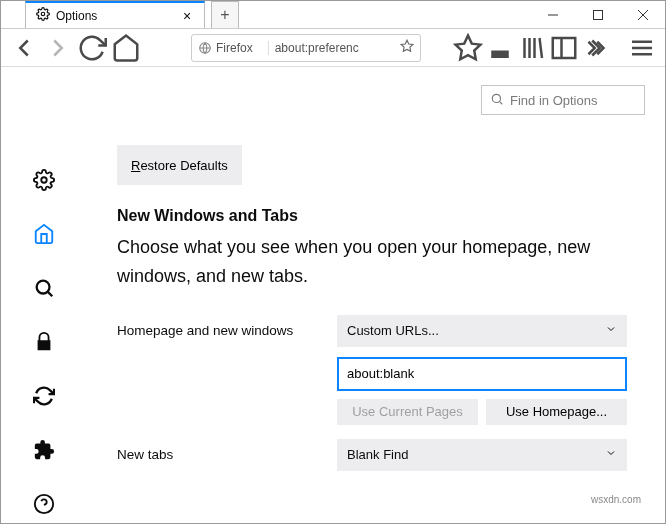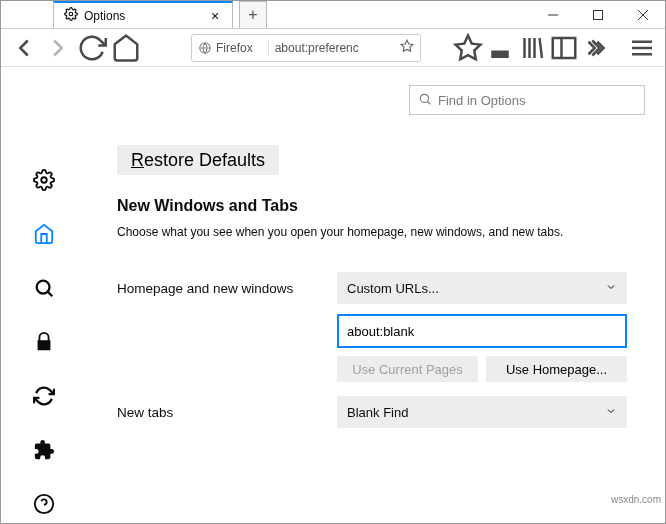--- a/index.html
+++ b/index.html
@@ -1,20 +1,20 @@
 <!DOCTYPE html>
 <html><head>
   <meta charset="utf-8">
   <style>
     * { box-sizing: border-box; margin: 0; padding: 0; }
     body { font-family: "Segoe UI", Arial, sans-serif; font-size: 13px; color: #0c0c0d; background: #fff; width: 666px; height: 524px; overflow: hidden; position: relative; border: 1px solid #999; }
 
     
     .titlebar { height: 28px; background: #fff; display: flex; align-items: stretch; border-bottom: 1px solid #ccc; }
-    .tab-strip { display: flex; align-items: flex-end; padding-left: 52px; flex: 1; }
+    .tab-strip { display: flex; align-items: flex-end; padding-left: 24px; flex: 1; }
     .tab { display: flex; align-items: center; height: 27px; padding: 0 10px; border: 1px solid #bbb; border-bottom: none; border-top: 2px solid #0a84ff; background: #fff; min-width: 180px; font-size: 12px; gap: 6px; }
     .tab .tab-icon svg { width: 14px; height: 14px; }
     .tab .tab-label { flex: 1; }
     .tab .tab-close { width: 14px; height: 14px; display:flex; align-items:center; justify-content:center; font-size: 14px; line-height: 1; }
     .newtab-btn { width: 28px; height: 27px; display:flex; align-items:center; justify-content:center; border: 1px solid #bbb; border-bottom:none; margin-left: 6px; font-size: 16px; color:#555; background:#f6f6f6; }
     .win-controls { display:flex; }
     .win-btn { width: 45px; height: 28px; display:flex; align-items:center; justify-content:center; color:#333; }
     .win-btn svg { width: 10px; height: 10px; }
 
     
@@ -29,42 +29,42 @@
 
     
     .content { position:absolute; top:66px; left:0; right:0; bottom:0; display:flex; }
     .sidebar { width: 86px; display:flex; flex-direction:column; align-items:center; padding-top: 94px; gap: 16px; }
     .side-item { width: 40px; height: 40px; display:flex; align-items:center; justify-content:center; border-radius:4px; color:#0c0c0d; }
     .side-item.active { color:#0a84ff; }
     .side-item svg { width: 22px; height:22px; }
 
     .main { flex:1; padding: 18px 20px 0 30px; position:relative; }
     .search-wrap { display:flex; justify-content:flex-end; margin-bottom: 30px; }
-    .search-box { width:236px; height:30px; border:1px solid #c5c5c5; display:flex; align-items:center; padding:0 8px; gap:6px; font-size:13px; color:#7a7a7a; }
+    .search-box { width:164px; height:30px; border:1px solid #c5c5c5; display:flex; align-items:center; padding:0 8px; gap:6px; font-size:13px; color:#7a7a7a; }
     .search-box svg { width:14px; height:14px; }
 
     .head-row { display:flex; align-items:center; justify-content:space-between; margin-bottom: 22px; }
     .page-title { font-size: 22px; font-weight: 400; }
-    .def-btn { height:30px; padding:0 14px; background:#ededf0; border:none; font-size:18px; cursor:pointer; }
+    .def-btn { height:40px; padding:0 14px; background:#ededf0; border:none; font-size:13px; cursor:pointer; }
     .def-btn .ul { text-decoration: underline; }
 
     .section-title { font-size: 16px; font-weight: 600; margin-bottom: 8px; }
-    .section-desc { font-size: 12px; color:#0c0c0d; line-height:1.6; margin-bottom: 30px; max-width: 520px; }
+    .section-desc { font-size: 18px; color:#0c0c0d; line-height:1.6; margin-bottom: 24px; max-width: 520px; }
 
     .form-row { display:flex; align-items:center; margin-bottom: 10px; }
     .form-label { width: 220px; font-size:13.5px; }
     .form-ctl { flex:1; max-width: 290px; }
     .select { height:32px; width:100%; background:#ededf0; border:none; padding:0 10px; font-size:13px; display:flex; align-items:center; justify-content:space-between; cursor:pointer; }
     .select .chev svg { width:12px; height:12px; }
     .url-input { height:34px; width:100%; border:2px solid #0a84ff; padding:0 8px; font-size:13px; outline:none; }
     .btn-row { display:flex; gap:8px; margin-top:8px; }
     .gbtn { flex:1; height:26px; background:#ededf0; border:none; font-size:13px; cursor:pointer; overflow:hidden; white-space:nowrap; text-overflow:ellipsis; padding: 0 6px; }
     .gbtn.dis { color:#a0a0a0; }
 
-    .watermark { position:absolute; bottom:18px; right:4px; font-size:10px; color:#888; }
+    .watermark { position:absolute; bottom:18px; right:24px; font-size:10px; color:#888; }
   </style>
 </head>
 <body>
 
 <div class="titlebar">
   <div class="tab-strip">
     <div class="tab">
       <span class="tab-icon">
         <svg viewBox="0 0 24 24" fill="none" stroke="currentColor" stroke-width="2">
             <circle cx="12" cy="12" r="3"></circle>

